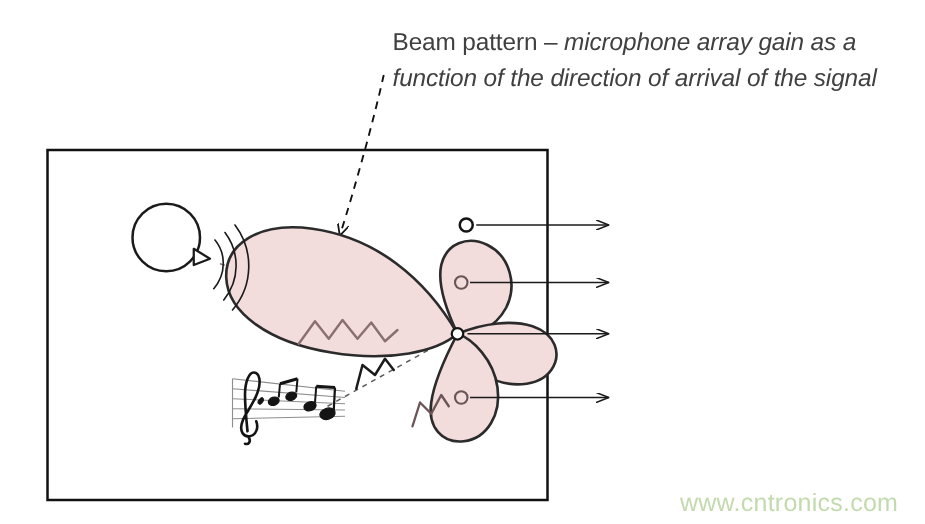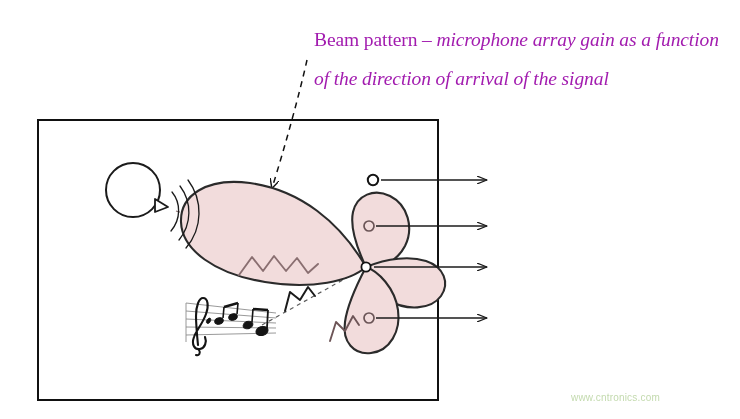--- a/index.html
+++ b/index.html
@@ -23,24 +23,24 @@
     left: 0;
     top: 0;
     width: 740px;
     height: 419px;
   }
   .caption-block {
     position: absolute;
     left: 314px;
     top: 20px;
     width: 420px;
-    font-family: Liberation Serif, serif;
+    font-family: Liberation Sans, sans-serif;
     font-size: 19.5px;
-    line-height: 39px;
-    color: #a21caf;
+    line-height: 29px;
+    color: #404040;
     letter-spacing: -0.1px;
   }
   .caption-block .lead {
     font-style: normal;
   }
   .caption-block .emph {
     font-style: italic;
   }
   .formula {
     position: absolute;
@@ -55,24 +55,24 @@
   .formula .sub {
     font-size: 15px;
     vertical-align: -0.30em;
     font-style: italic;
   }
   .formula .paren {
     font-style: italic;
   }
   .watermark {
     position: absolute;
-    left: 571px;
+    left: 544px;
     top: 392px;
     font-family: "Liberation Sans", sans-serif;
-    font-size: 10px;
+    font-size: 20px;
     color: #c3daae;
     letter-spacing: 0.2px;
     white-space: nowrap;
   }
 </style>
 </head>
 <body>
 
 <div id="page">
 

